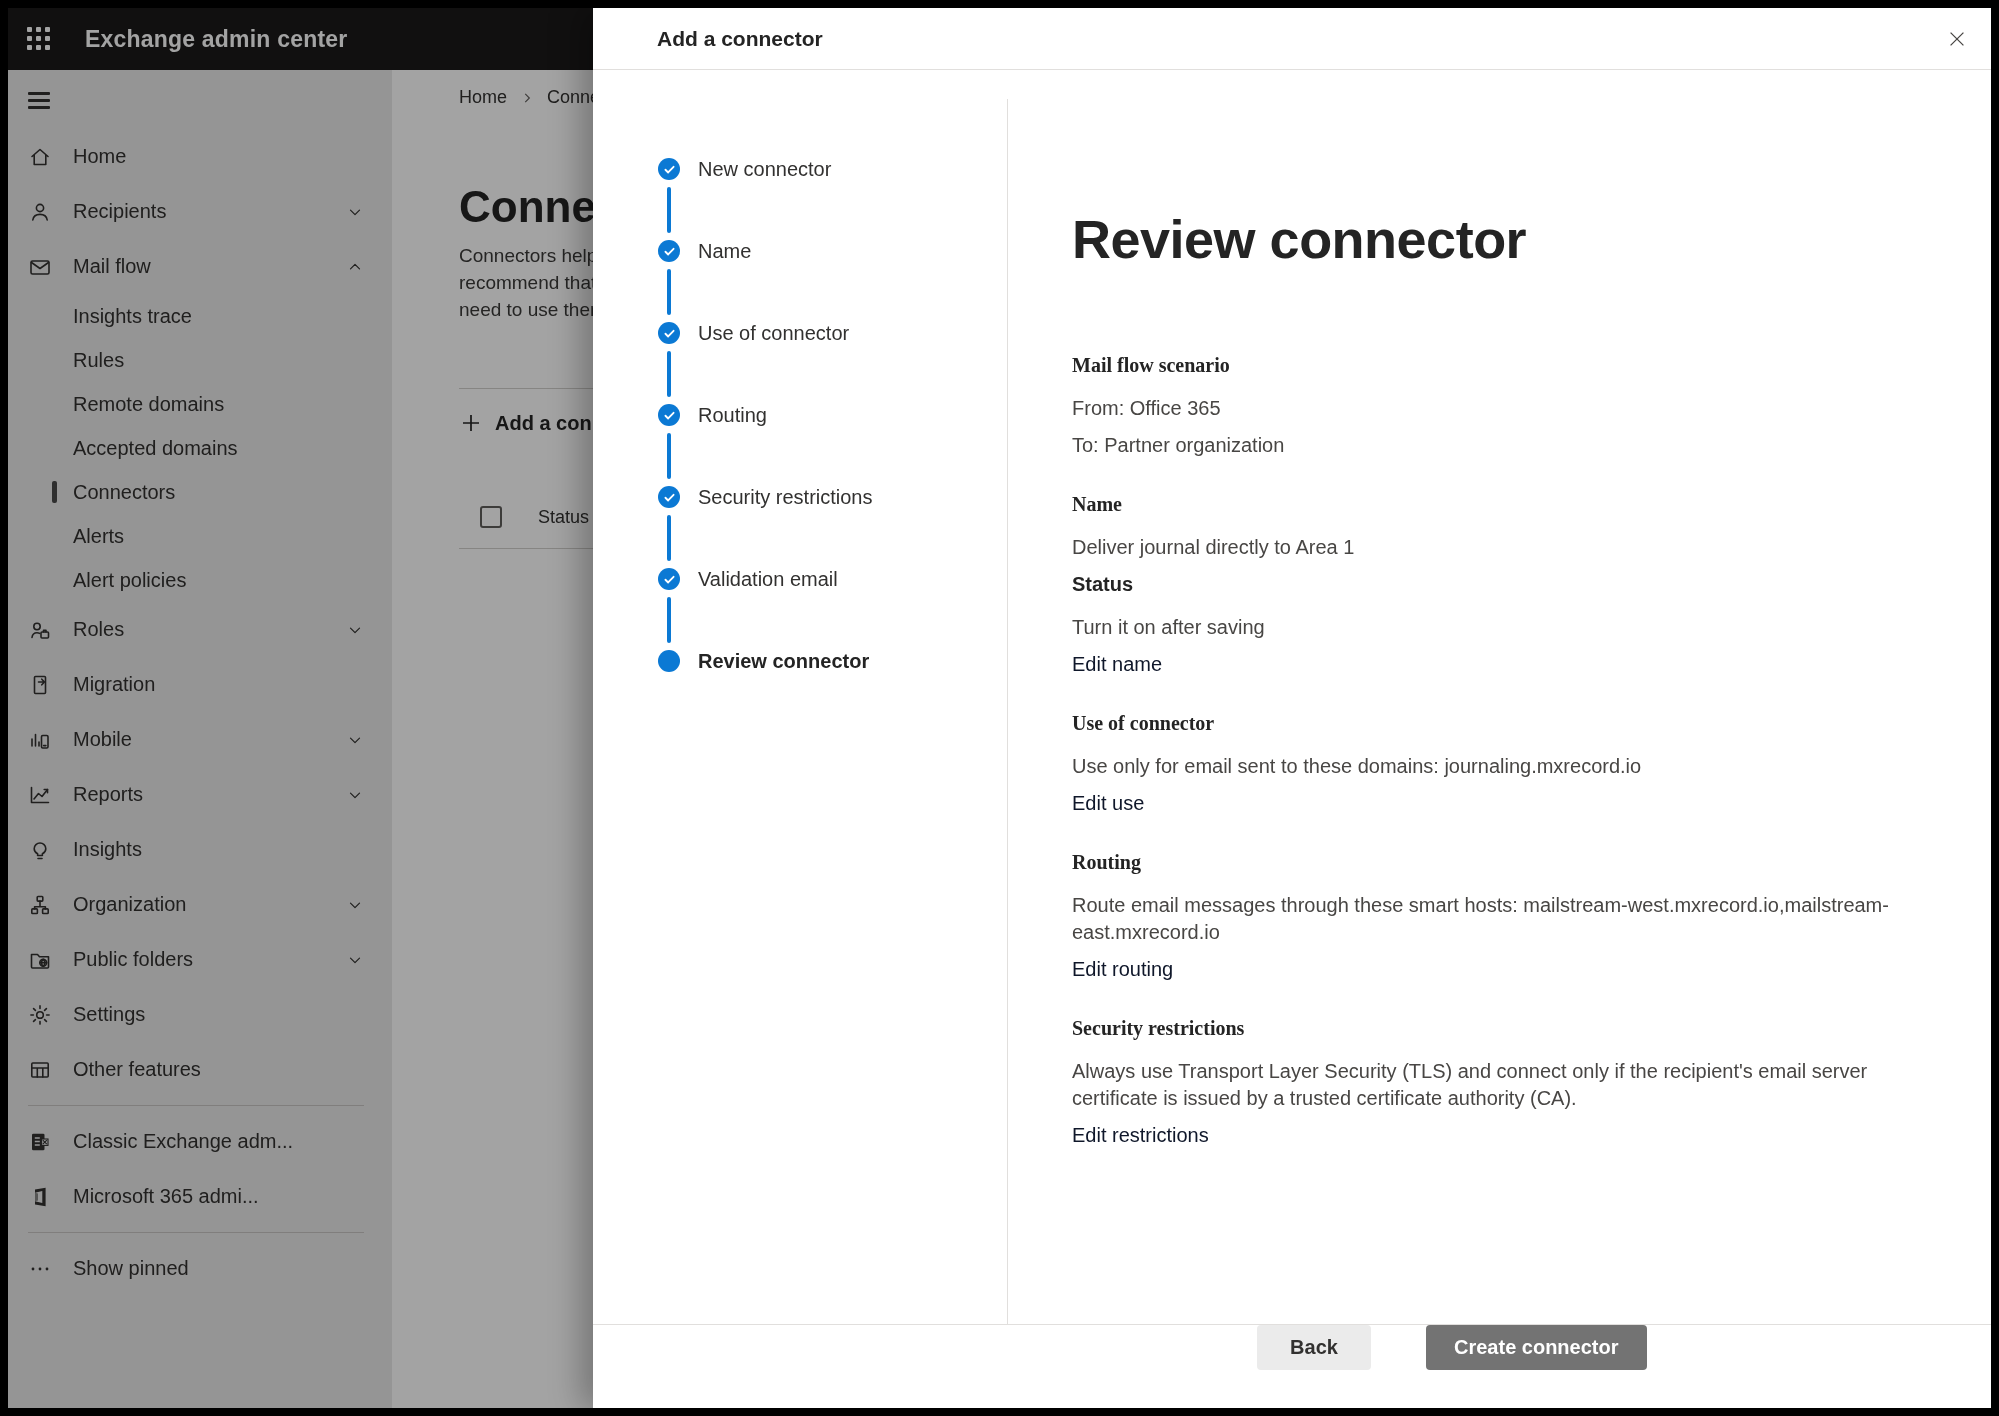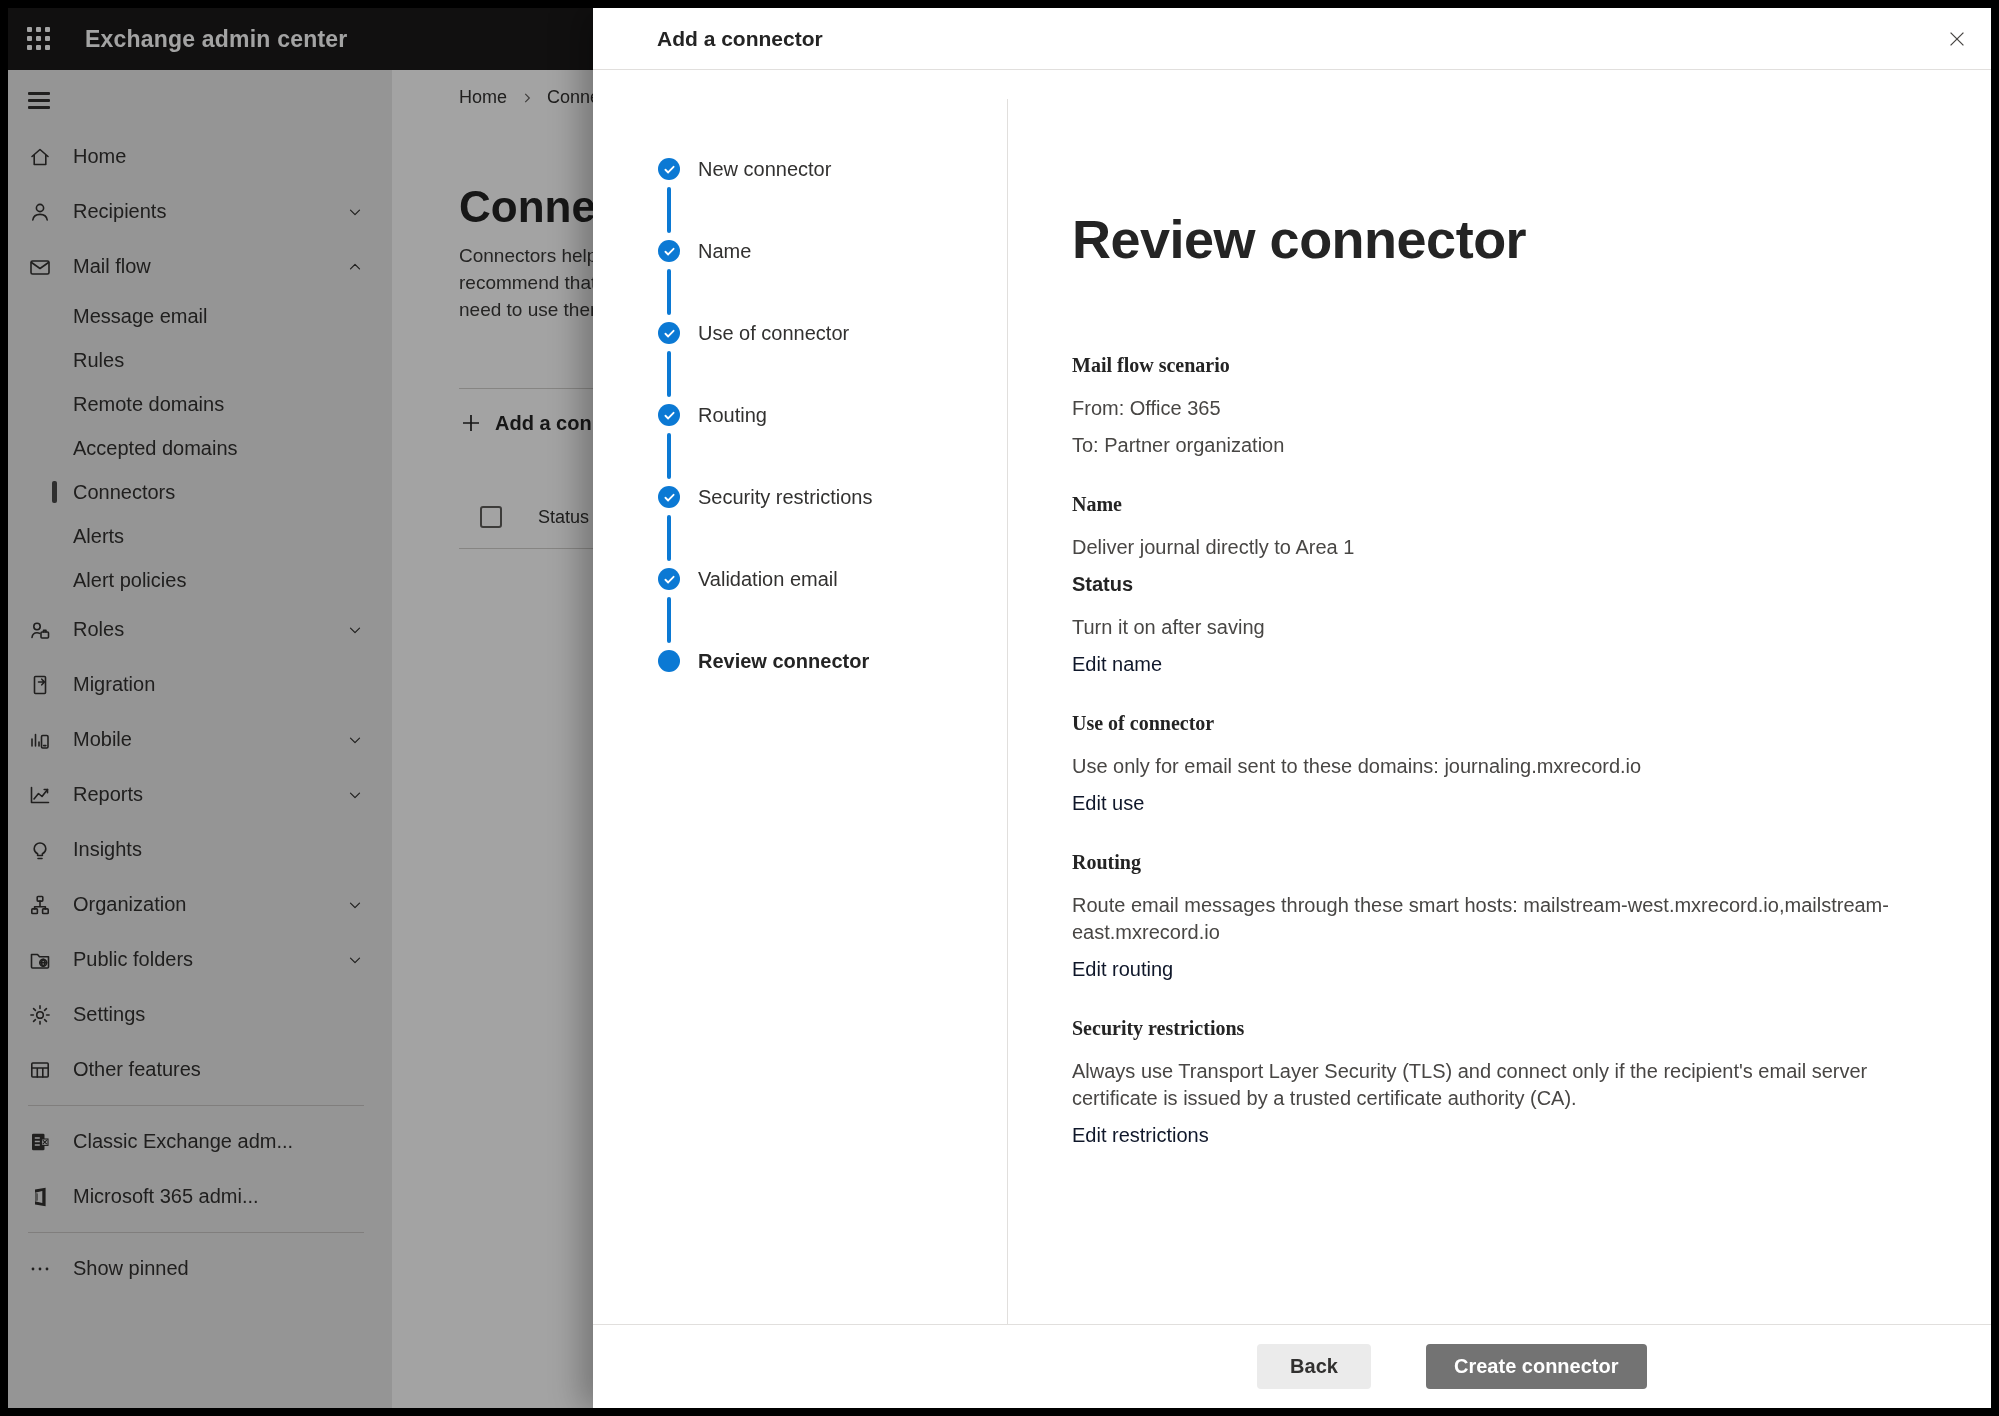--- a/index.html
+++ b/index.html
@@ -81,21 +81,21 @@
 
   .content { padding:105px 0 0 64px; width:884px; color:#484644; font-size:20px; }
   .content h1 { font-size:54px; line-height:70px; font-weight:700; color:#242424; margin:0 0 78px; letter-spacing:-.5px; white-space:nowrap; }
   .blocks > :first-child { margin-top:0; }
   .blk-h  { font-weight:700; color:#242424; margin:32px 0 16px; line-height:27px;font-family:Liberation Serif, serif; }
   .blk-sh { font-weight:700; color:#242424; margin:0 0 16px; line-height:27px; }
   .blk-t  { margin:0 0 10px; line-height:27px; }
   .blk-l  { margin:0 0 10px; line-height:27px; cursor:pointer; color:#0f172a; }
 
   .modal-footer { position:absolute; bottom:0; left:0; right:0; height:84px; background:#fff;
-                  border-top:1px solid #e1dfdd; display:flex; align-items:center; padding-left:664px; gap:10px; }
+                  border-top:1px solid #e1dfdd; display:flex; padding-left:664px; gap:10px; }
   .btn { height:45px; border:none; border-radius:4px; font-family:inherit; font-size:20px; font-weight:600; cursor:pointer; }
   .btn-back { width:114px; background:#ebebeb; color:#323130; }
   .btn-create { min-width:192px; padding:0 28px; background:#737373; color:#fff;margin-left:45px; }
 </style>
 </head>
 <body>
 
 <div class="screen">
   <div class="app">
 
@@ -156,21 +156,21 @@
     <span class="lbl">Mail flow</span>
     <span class="chevron up">
               <svg viewBox="0 0 24 24" fill="none" stroke="currentColor" stroke-width="1.6" stroke-linecap="round" stroke-linejoin="round">
                 <path d="M6 9.5l6 6 6-6"></path>
               </svg>
             </span>
   </div>
 
   <div class="nav-item sub">
 
-    <span class="lbl">Message email</span>
+    <span class="lbl">Insights trace</span>
 
   </div>
 
   <div class="nav-item sub">
 
     <span class="lbl">Rules</span>
 
   </div>
 
   <div class="nav-item sub">

